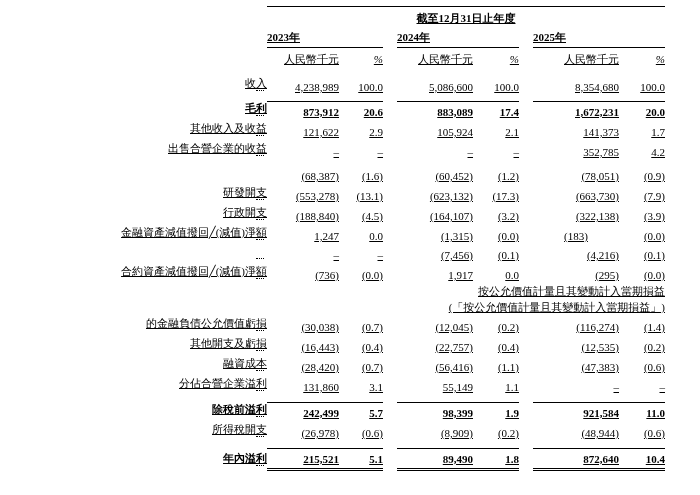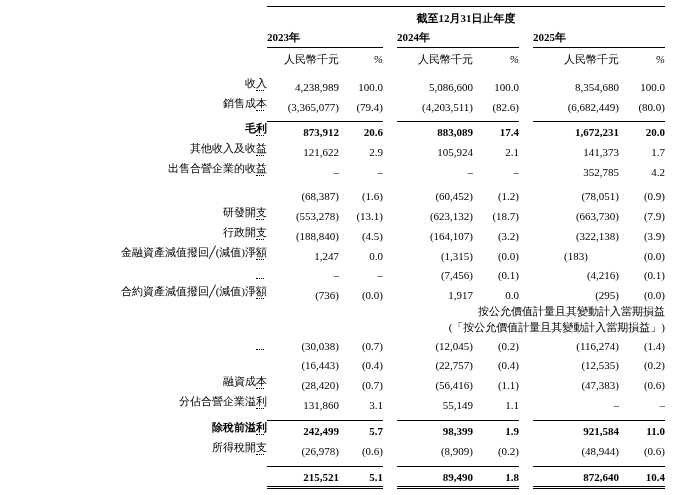--- a/index.html
+++ b/index.html
@@ -4,21 +4,21 @@
 <style>
   * { box-sizing: border-box; }
   html, body {
     margin: 0; padding: 0;
     width: 700px; height: 495px;
     background: #ffffff; color: #000000;
     font-family: "Liberation Serif", "DejaVu Serif", serif;
     font-size: 11px;
     overflow: hidden;
   }
-  .page { padding: 6px 12px 0 30px; width: 676px; }
+  .page { padding: 6px 12px 0 30px; width: 676px; text-decoration: underline; }
   .grid {
     display: grid;
     grid-template-columns: 237px 72px 44px 14px 76px 46px 14px 86px 46px;
     align-items: end;
   }
   
   .period-cell {
     grid-column: 2 / 10;
     border-top: 1px solid #000;
     text-align: center;
@@ -102,32 +102,20 @@
           <span>收入</span>
           <span class="leader"></span>
         </div>
         <div class="val" style="grid-column: 2;">4,238,989</div>
         <div class="val" style="grid-column: 3;">100.0</div>
         <div class="val" style="grid-column: 5;">5,086,600</div>
         <div class="val" style="grid-column: 6;">100.0</div>
         <div class="val" style="grid-column: 8;">8,354,680</div>
         <div class="val" style="grid-column: 9;">100.0</div>
       </div>
-      <div class="grid row">
-        <div class="label">
-          <span>銷售成本</span>
-          <span class="leader"></span>
-        </div>
-        <div class="val" style="grid-column: 2;">(3,365,077)</div>
-        <div class="val" style="grid-column: 3;">(79.4)</div>
-        <div class="val" style="grid-column: 5;">(4,203,511)</div>
-        <div class="val" style="grid-column: 6;">(82.6)</div>
-        <div class="val" style="grid-column: 8;">(6,682,449)</div>
-        <div class="val" style="grid-column: 9;">(80.0)</div>
-      </div>
       <div class="grid row bold" style="margin-top: 5px;">
         <div class="label">
           <span>毛利</span>
           <span class="leader"></span>
         </div>
         <div class="val rule-top" style="grid-column: 2;">873,912</div>
         <div class="val rule-top" style="grid-column: 3;">20.6</div>
         <div class="val rule-top" style="grid-column: 5;">883,089</div>
         <div class="val rule-top" style="grid-column: 6;">17.4</div>
         <div class="val rule-top" style="grid-column: 8;">1,672,231</div>
@@ -166,21 +154,21 @@
         <div class="val" style="grid-column: 9;">(0.9)</div>
       </div>
       <div class="grid row">
         <div class="label">
           <span>研發開支</span>
           <span class="leader"></span>
         </div>
         <div class="val" style="grid-column: 2;">(553,278)</div>
         <div class="val" style="grid-column: 3;">(13.1)</div>
         <div class="val" style="grid-column: 5;">(623,132)</div>
-        <div class="val" style="grid-column: 6;">(18.7)</div>
+        <div class="val" style="grid-column: 6;">(17.3)</div>
         <div class="val" style="grid-column: 8;">(663,730)</div>
         <div class="val" style="grid-column: 9;">(7.9)</div>
       </div>
       <div class="grid row">
         <div class="label">
           <span>行政開支</span>
           <span class="leader"></span>
         </div>
         <div class="val" style="grid-column: 2;">(188,840)</div>
         <div class="val" style="grid-column: 3;">(4.5)</div>
@@ -229,30 +217,35 @@
           <span>按公允價值計量且其變動計入當期損益</span>
         </div>
       </div>
       <div class="grid row tight">
         <div class="label full" style="padding-left: 6px;">
           <span>(「按公允價值計量且其變動計入當期損益」)</span>
         </div>
       </div>
       <div class="grid row">
         <div class="label" style="padding-left: 14px;">
+          <span>的金融負債公允價值虧損</span>
           <span class="leader"></span>
         </div>
         <div class="val" style="grid-column: 2;">(30,038)</div>
         <div class="val" style="grid-column: 3;">(0.7)</div>
         <div class="val" style="grid-column: 5;">(12,045)</div>
         <div class="val" style="grid-column: 6;">(0.2)</div>
         <div class="val" style="grid-column: 8;">(116,274)</div>
         <div class="val" style="grid-column: 9;">(1.4)</div>
       </div>
       <div class="grid row">
+        <div class="label">
+          <span>其他開支及虧損</span>
+          <span class="leader"></span>
+        </div>
         <div class="val" style="grid-column: 2;">(16,443)</div>
         <div class="val" style="grid-column: 3;">(0.4)</div>
         <div class="val" style="grid-column: 5;">(22,757)</div>
         <div class="val" style="grid-column: 6;">(0.4)</div>
         <div class="val" style="grid-column: 8;">(12,535)</div>
         <div class="val" style="grid-column: 9;">(0.2)</div>
       </div>
       <div class="grid row">
         <div class="label">
           <span>融資成本</span>
@@ -295,20 +288,24 @@
           <span class="leader"></span>
         </div>
         <div class="val" style="grid-column: 2;">(26,978)</div>
         <div class="val" style="grid-column: 3;">(0.6)</div>
         <div class="val" style="grid-column: 5;">(8,909)</div>
         <div class="val" style="grid-column: 6;">(0.2)</div>
         <div class="val" style="grid-column: 8;">(48,944)</div>
         <div class="val" style="grid-column: 9;">(0.6)</div>
       </div>
       <div class="grid row bold" style="margin-top: 6px;">
+        <div class="label">
+          <span>年內溢利</span>
+          <span class="leader"></span>
+        </div>
         <div class="val rule-top dbl" style="grid-column: 2;">215,521</div>
         <div class="val rule-top dbl" style="grid-column: 3;">5.1</div>
         <div class="val rule-top dbl" style="grid-column: 5;">89,490</div>
         <div class="val rule-top dbl" style="grid-column: 6;">1.8</div>
         <div class="val rule-top dbl" style="grid-column: 8;">872,640</div>
         <div class="val rule-top dbl" style="grid-column: 9;">10.4</div>
       </div>
     </div>
 
 </div>

